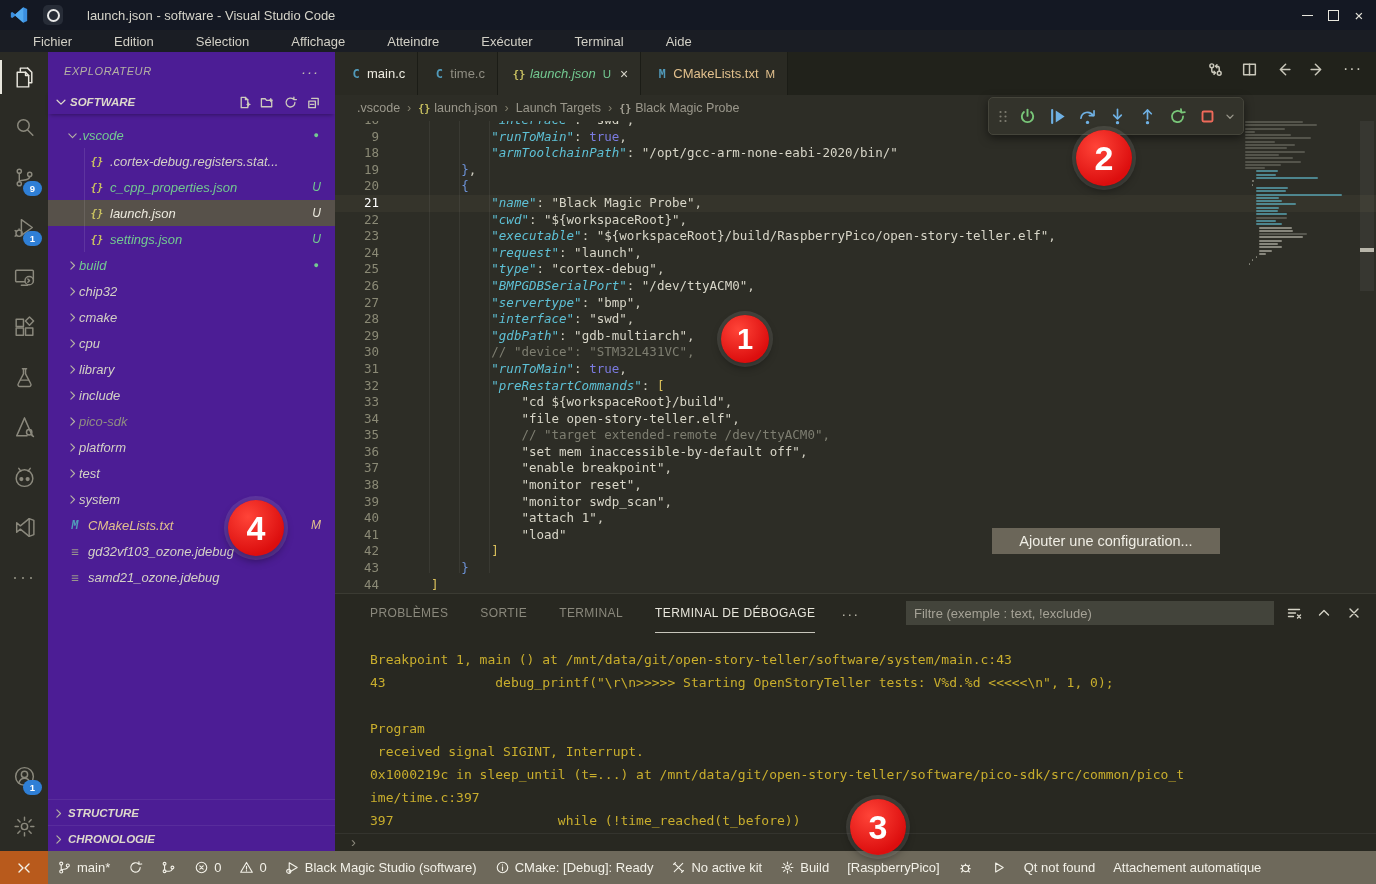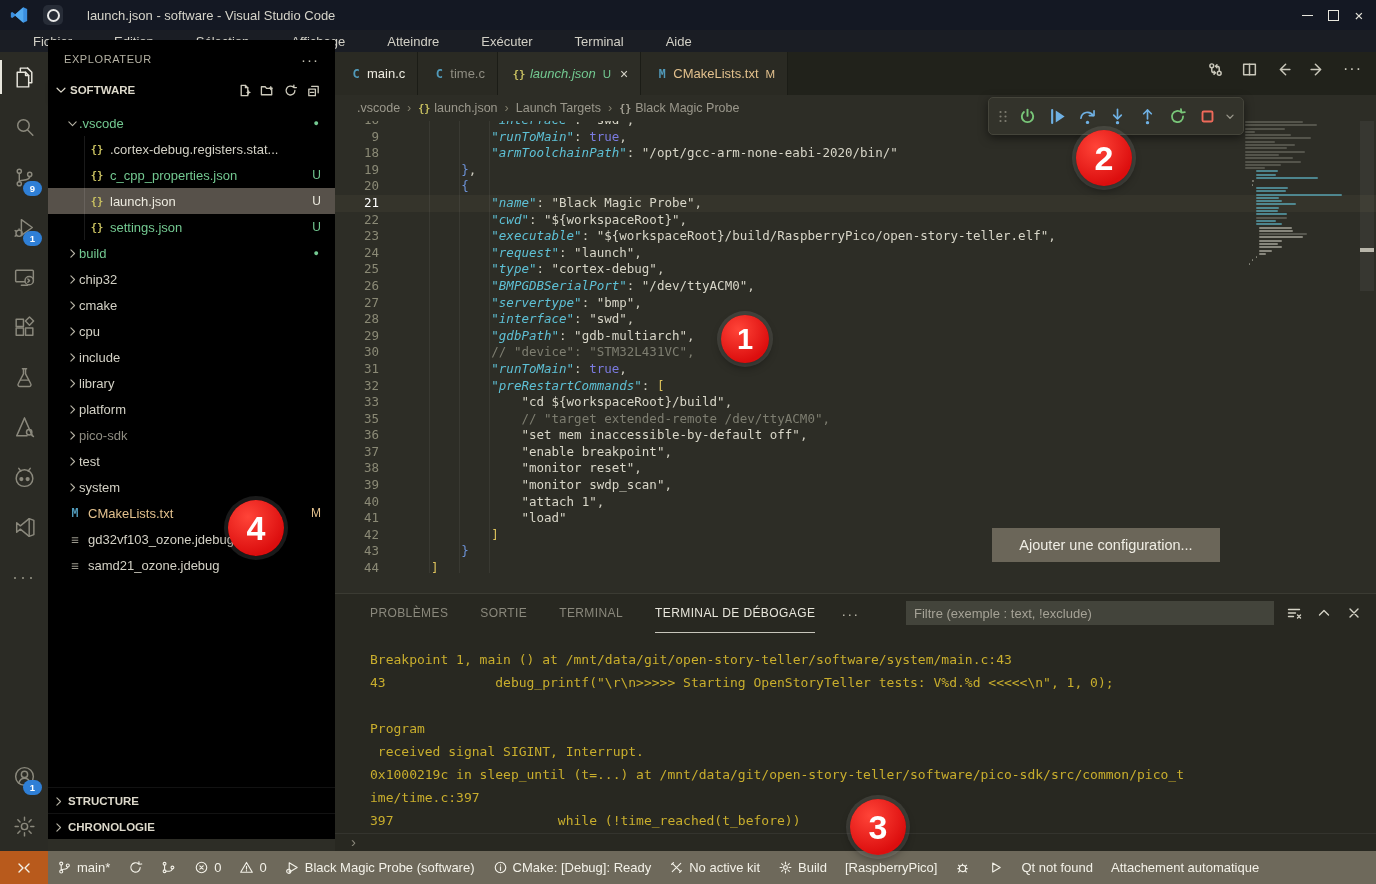--- a/index.html
+++ b/index.html
@@ -32,21 +32,21 @@
   .ab-item{position:relative;width:48px;height:50px;display:flex;align-items:center;justify-content:center;color:#8b897d;}
   .ab-item svg{width:25px;height:25px;}
   .ab-item.active{color:#e8e6dd;}
   .ab-item.active::before{content:"";position:absolute;left:0;top:8px;bottom:8px;width:2px;background:#e8e6dd;}
   .ab-badge{position:absolute;right:6px;bottom:6px;min-width:15px;height:15px;border-radius:8px;background:#2f7fd6;
             color:#fff;font-size:9.5px;font-weight:bold;display:flex;align-items:center;justify-content:center;padding:0 2px;}
   #ab-spacer{flex:1;}
   .ab-more{font-size:18px;letter-spacing:2px;color:#8b897d;}
 
   
-  #sidebar{position:absolute;left:48px;top:40px;width:287px;height:799px;background:#000000;color:#d3d1c5;}
+  #sidebar{position:absolute;left:48px;top:52px;width:287px;height:799px;background:#4c1d95;color:#d3d1c5;font-style:italic;}
   #sb-header{height:38px;display:flex;align-items:center;padding:0 16px;font-size:11px;letter-spacing:.6px;color:#b5b2a4;}
   #sb-header .more{margin-left:auto;font-size:15px;letter-spacing:1px;color:#c0beb1;}
   #sb-section{height:24px;display:flex;align-items:center;padding:0 4px;font-size:11.5px;font-weight:bold;color:#ddd9cb;
               box-shadow:0 3px 4px -2px rgba(0,0,0,.35);}
   #sb-section .chev{width:14px;height:14px;margin:0 2px;}
   .chev{transition:none;}
   .chev.open{transform:rotate(90deg);}
   #sb-actions{margin-left:auto;display:flex;gap:8px;padding-right:10px;color:#cdcabc;}
   #sb-actions svg{width:15px;height:15px;}
   #tree{position:absolute;top:70px;left:0;right:0;}
@@ -97,21 +97,21 @@
   .tok-b{color:#7b7be0;}
   .tok-c{color:#7e7e71;}
   .tok-y{color:#dcc25c;}
   .tok-u{color:#6d93d8;}
   .iguide{position:absolute;top:0;width:1px;height:452px;background:rgba(255,255,255,.06);}
   #minimap{position:absolute;left:1245px;top:121px;width:110px;}
   .mrow{height:2px;margin-bottom:1.3px;border-radius:1px;}
   #scrollbar{position:absolute;right:2px;top:121px;width:14px;height:472px;}
   #sb-slider{position:absolute;left:0;right:0;top:0;height:170px;background:rgba(255,255,255,.05);}
   #sb-marker{position:absolute;left:0;right:0;top:127px;height:4px;background:#cfcdc0;opacity:.85;}
-  #add-config{position:absolute;left:992px;top:528px;width:228px;height:34px;background:#6b6659;color:#efede4;
+  #add-config{position:absolute;left:992px;top:528px;width:228px;height:26px;background:#6b6659;color:#efede4;
               border:none;font-size:14.5px;font-family:inherit;}
 
   
   #debug-toolbar{position:absolute;left:988px;top:97px;height:36px;background:#33332b;border:1px solid #45453b;
                  border-radius:5px;display:flex;align-items:center;padding:0 6px;gap:2px;box-shadow:0 3px 10px rgba(0,0,0,.5);z-index:20;}
   .dtb{width:28px;height:28px;display:flex;align-items:center;justify-content:center;}
   .dtb svg{width:19px;height:19px;}
   .dt-grip{color:#7e7c70;width:16px;}
   .dt-green{color:#79c779;} .dt-blue{color:#6fb1e4;} .dt-red{color:#ef6a5a;}
   .dt-chev{color:#9a988c;width:14px;}
@@ -355,39 +355,39 @@
         <div class="tree-row" style="padding-left: 18px;">
           <svg class="chev " viewBox="0 0 16 16">
             <path d="M6 3.5L10.5 8 6 12.5"></path>
           </svg>
           <span class="t-default">cpu</span>
         </div>
         <div class="tree-row" style="padding-left: 18px;">
           <svg class="chev " viewBox="0 0 16 16">
             <path d="M6 3.5L10.5 8 6 12.5"></path>
           </svg>
+          <span class="t-default">library</span>
+        </div>
+        <div class="tree-row" style="padding-left: 18px;">
+          <svg class="chev " viewBox="0 0 16 16">
+            <path d="M6 3.5L10.5 8 6 12.5"></path>
+          </svg>
           <span class="t-default">include</span>
         </div>
         <div class="tree-row" style="padding-left: 18px;">
           <svg class="chev " viewBox="0 0 16 16">
             <path d="M6 3.5L10.5 8 6 12.5"></path>
           </svg>
-          <span class="t-default">library</span>
+          <span class="t-muted">pico-sdk</span>
         </div>
         <div class="tree-row" style="padding-left: 18px;">
           <svg class="chev " viewBox="0 0 16 16">
             <path d="M6 3.5L10.5 8 6 12.5"></path>
           </svg>
           <span class="t-default">platform</span>
-        </div>
-        <div class="tree-row" style="padding-left: 18px;">
-          <svg class="chev " viewBox="0 0 16 16">
-            <path d="M6 3.5L10.5 8 6 12.5"></path>
-          </svg>
-          <span class="t-muted">pico-sdk</span>
         </div>
         <div class="tree-row" style="padding-left: 18px;">
           <svg class="chev " viewBox="0 0 16 16">
             <path d="M6 3.5L10.5 8 6 12.5"></path>
           </svg>
           <span class="t-default">test</span>
         </div>
         <div class="tree-row" style="padding-left: 18px;">
           <svg class="chev " viewBox="0 0 16 16">
             <path d="M6 3.5L10.5 8 6 12.5"></path>
@@ -490,20 +490,21 @@
         <div class="crow"><span class="ln">24</span><span class="ct"><span class="tok-p">            </span><span class="tok-k">"request"</span><span class="tok-p">: </span><span class="tok-s">"launch"</span><span class="tok-p">,</span></span></div>
         <div class="crow"><span class="ln">25</span><span class="ct"><span class="tok-p">            </span><span class="tok-k">"type"</span><span class="tok-p">: </span><span class="tok-s">"cortex-debug"</span><span class="tok-p">,</span></span></div>
         <div class="crow"><span class="ln">26</span><span class="ct"><span class="tok-p">            </span><span class="tok-k">"BMPGDBSerialPort"</span><span class="tok-p">: </span><span class="tok-s">"/dev/ttyACM0"</span><span class="tok-p">,</span></span></div>
         <div class="crow"><span class="ln">27</span><span class="ct"><span class="tok-p">            </span><span class="tok-k">"servertype"</span><span class="tok-p">: </span><span class="tok-s">"bmp"</span><span class="tok-p">,</span></span></div>
         <div class="crow"><span class="ln">28</span><span class="ct"><span class="tok-p">            </span><span class="tok-k">"interface"</span><span class="tok-p">: </span><span class="tok-s">"swd"</span><span class="tok-p">,</span></span></div>
         <div class="crow"><span class="ln">29</span><span class="ct"><span class="tok-p">            </span><span class="tok-k">"gdbPath"</span><span class="tok-p">: </span><span class="tok-s">"gdb-multiarch"</span><span class="tok-p">,</span></span></div>
         <div class="crow"><span class="ln">30</span><span class="ct"><span class="tok-p">            </span><span class="tok-c">// "device": "STM32L431VC",</span></span></div>
         <div class="crow"><span class="ln">31</span><span class="ct"><span class="tok-p">            </span><span class="tok-k">"runToMain"</span><span class="tok-p">: </span><span class="tok-b">true</span><span class="tok-p">,</span></span></div>
         <div class="crow"><span class="ln">32</span><span class="ct"><span class="tok-p">            </span><span class="tok-k">"preRestartCommands"</span><span class="tok-p">: </span><span class="tok-y">[</span></span></div>
         <div class="crow"><span class="ln">33</span><span class="ct"><span class="tok-p">                </span><span class="tok-s">"cd ${workspaceRoot}/build"</span><span class="tok-p">,</span></span></div>
+        <div class="crow"><span class="ln">34</span><span class="ct"><span class="tok-p">                </span><span class="tok-s">"file open-story-teller.elf"</span><span class="tok-p">,</span></span></div>
         <div class="crow"><span class="ln">35</span><span class="ct"><span class="tok-p">                </span><span class="tok-c">// "target extended-remote /dev/ttyACM0",</span></span></div>
         <div class="crow"><span class="ln">36</span><span class="ct"><span class="tok-p">                </span><span class="tok-s">"set mem inaccessible-by-default off"</span><span class="tok-p">,</span></span></div>
         <div class="crow"><span class="ln">37</span><span class="ct"><span class="tok-p">                </span><span class="tok-s">"enable breakpoint"</span><span class="tok-p">,</span></span></div>
         <div class="crow"><span class="ln">38</span><span class="ct"><span class="tok-p">                </span><span class="tok-s">"monitor reset"</span><span class="tok-p">,</span></span></div>
         <div class="crow"><span class="ln">39</span><span class="ct"><span class="tok-p">                </span><span class="tok-s">"monitor swdp_scan"</span><span class="tok-p">,</span></span></div>
         <div class="crow"><span class="ln">40</span><span class="ct"><span class="tok-p">                </span><span class="tok-s">"attach 1"</span><span class="tok-p">,</span></span></div>
         <div class="crow"><span class="ln">41</span><span class="ct"><span class="tok-p">                </span><span class="tok-s">"load"</span></span></div>
         <div class="crow"><span class="ln">42</span><span class="ct"><span class="tok-p">            </span><span class="tok-y">]</span></span></div>
         <div class="crow"><span class="ln">43</span><span class="ct"><span class="tok-p">        </span><span class="tok-u">}</span></span></div>
         <div class="crow"><span class="ln">44</span><span class="ct"><span class="tok-p">    </span><span class="tok-y">]</span></span></div>
@@ -691,21 +692,21 @@
             <path d="M8 2.6L14.2 13H1.8z"></path>
             <path d="M8 6.6v3.1M8 11.3v.4"></path>
           </svg>
           <span>0</span>
         </span>
         <span class="sbi">
           <svg viewBox="0 0 16 16">
             <path d="M4.5 3l8.5 5-8.5 5z"></path>
             <circle cx="4" cy="12" r="2.2"></circle>
           </svg>
-          <span>Black Magic Probe (software)</span>
+          <span>Black Magic Studio (software)</span>
         </span>
         <span class="sbi">
           <svg viewBox="0 0 16 16">
             <circle cx="8" cy="8" r="5.6"></circle>
             <path d="M8 5v.3M8 7.3V11"></path>
           </svg>
           <span>CMake: [Debug]: Ready</span>
         </span>
         <span class="sbi">
           <svg viewBox="0 0 16 16">

